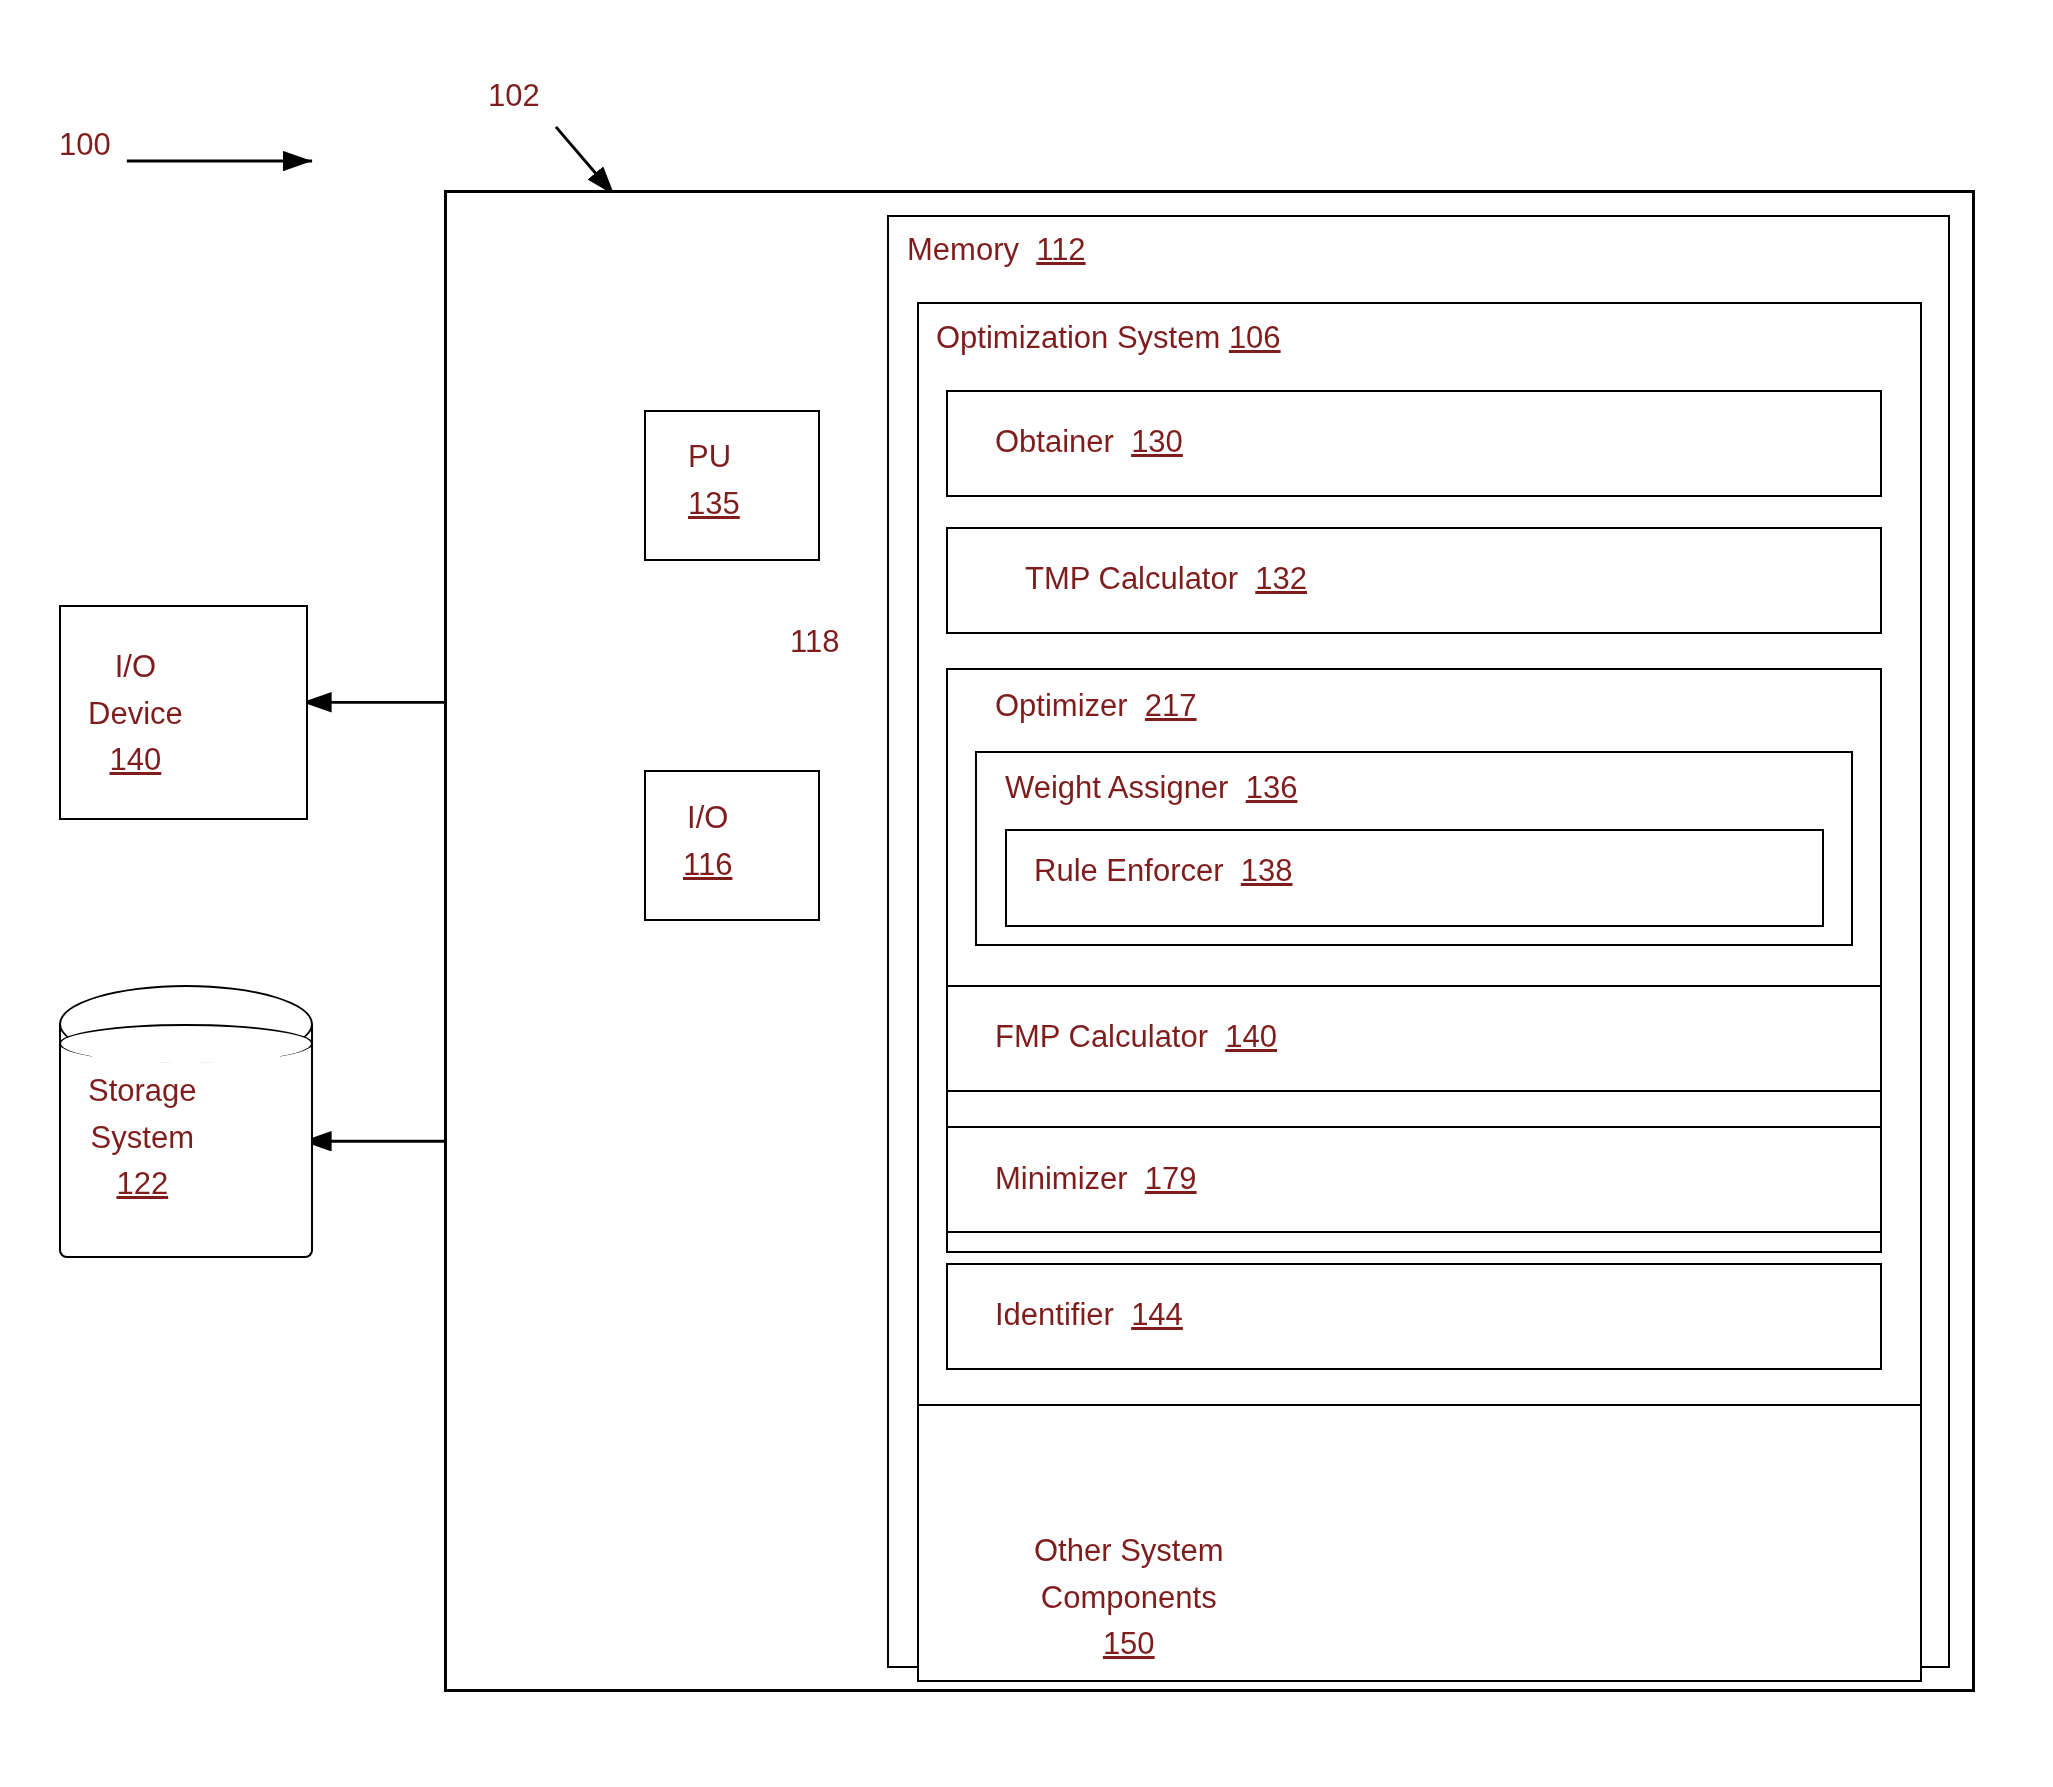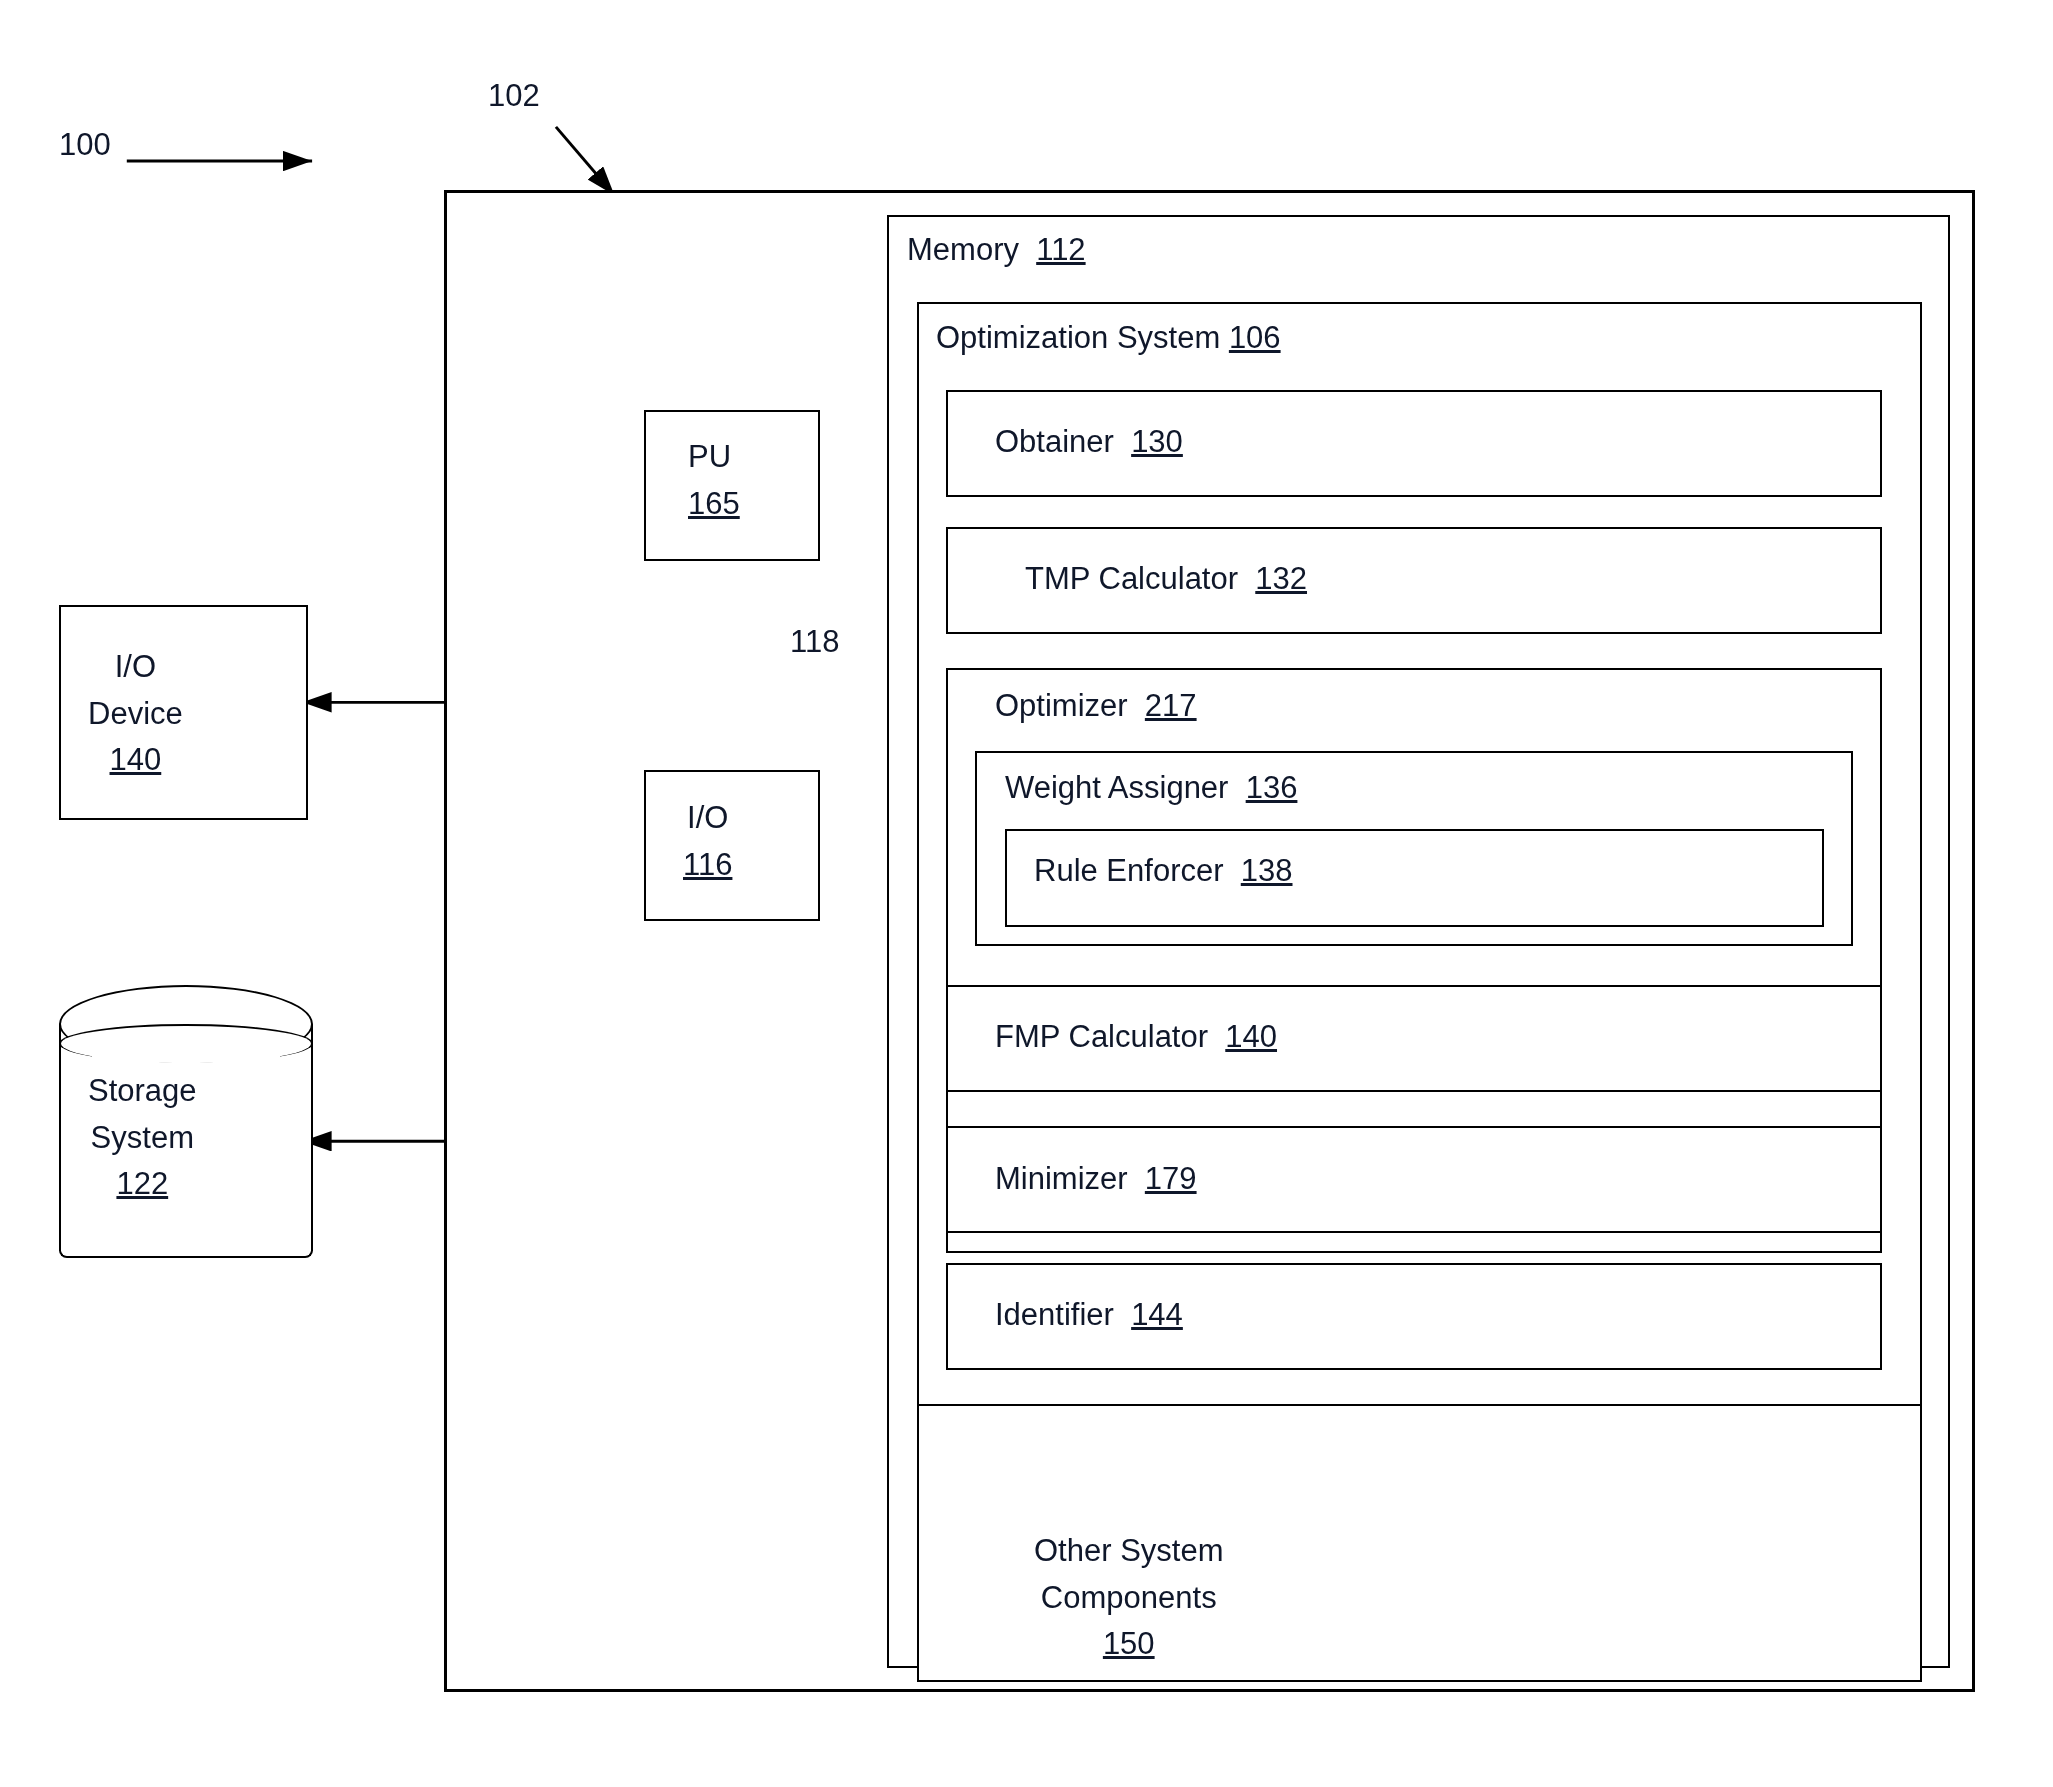--- a/index.html
+++ b/index.html
@@ -14,21 +14,21 @@
     .diagram-container {
       position: absolute;
       top: 0; left: 0;
       width: 2054px;
       height: 1788px;
     }
     
     .label {
       position: absolute;
       font-size: 31px;
-      color: #0f172a;
+      color: #7f1d1d;
       font-weight: normal;
     }
     .label-underline {
       text-decoration: underline;
     }
     
     .box {
       position: absolute;
       border: 2.9px solid #000;
       background: #fff;
@@ -132,21 +132,21 @@
     Identifier &nbsp;<span class="label-underline">144</span>
   </div>
 
   <div class="box" style="left:917px; top:1404px; width:1005px; height:278px;"></div>
   <div class="label" style="left:1034px; top:1528px; text-align:center; line-height:1.5;">
     Other System<br>Components<br><span class="label-underline">150</span>
   </div>
 
   <div class="box" style="left:644px; top:410px; width:176px; height:151px;"></div>
   <div class="label" style="left:688px; top:434px; text-align:left; line-height:1.5;">
-    PU<br><span class="label-underline">165</span>
+    PU<br><span class="label-underline">135</span>
   </div>
 
   <div class="box" style="left:644px; top:770px; width:176px; height:151px;"></div>
   <div class="label" style="left:683px; top:795px; text-align:center; line-height:1.5;">
     I/O<br><span class="label-underline">116</span>
   </div>
 
   <div class="label" style="left:790px; top:624px;">118</div>
 
   <div class="box" style="left:59px; top:605px; width:249px; height:215px;"></div>

